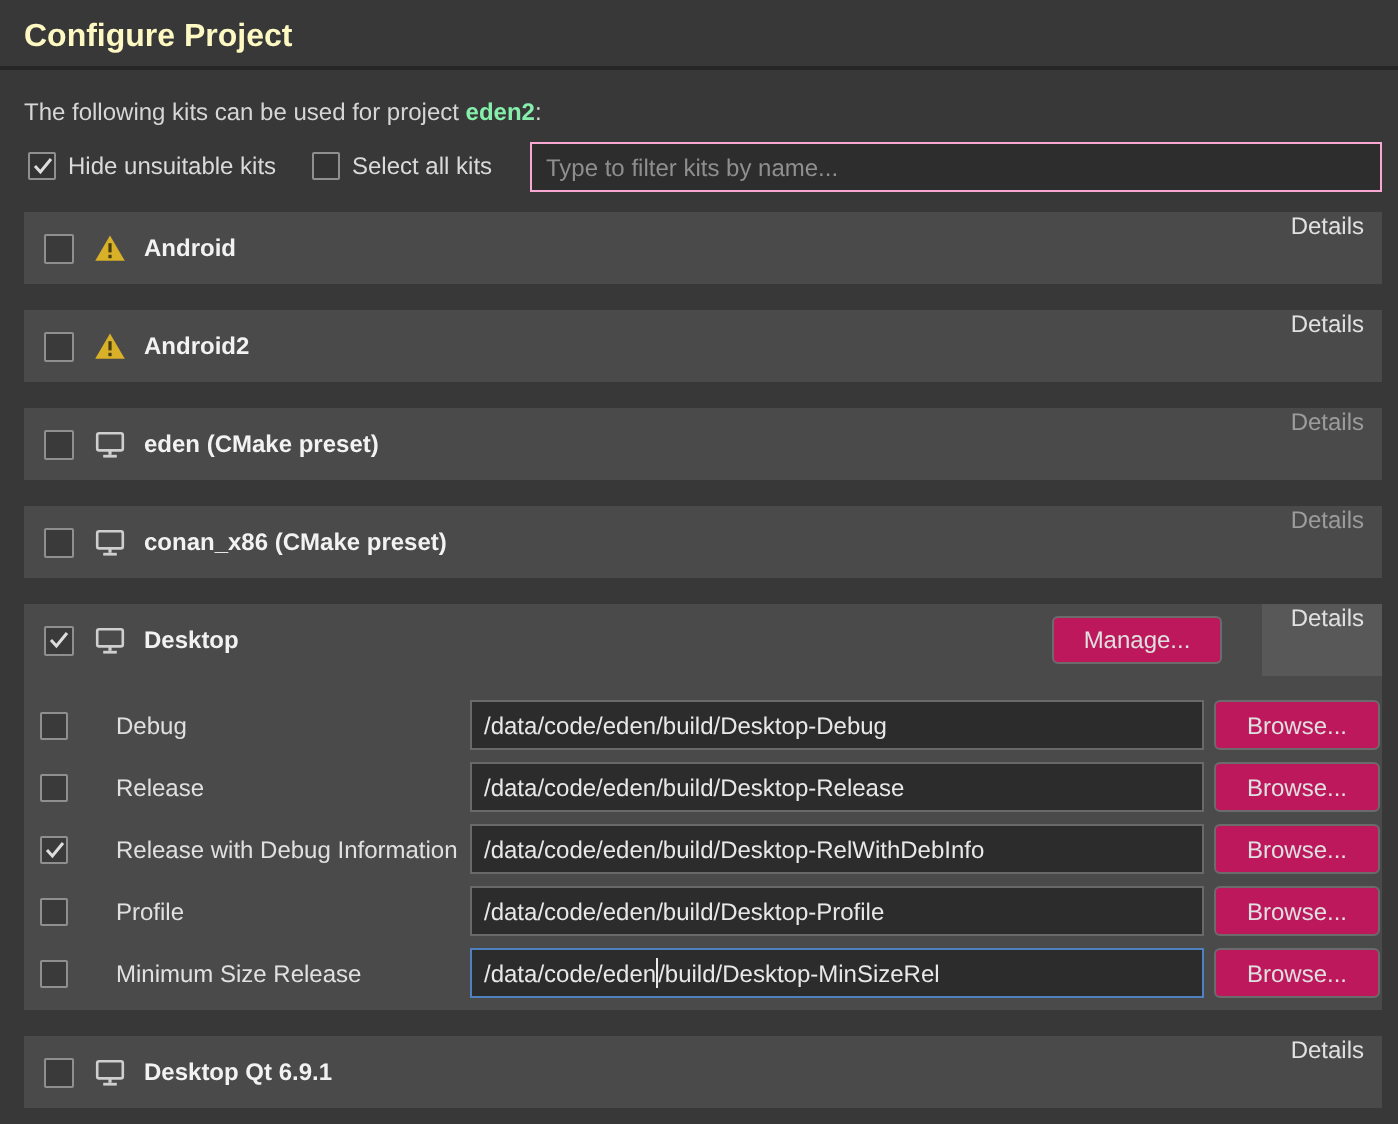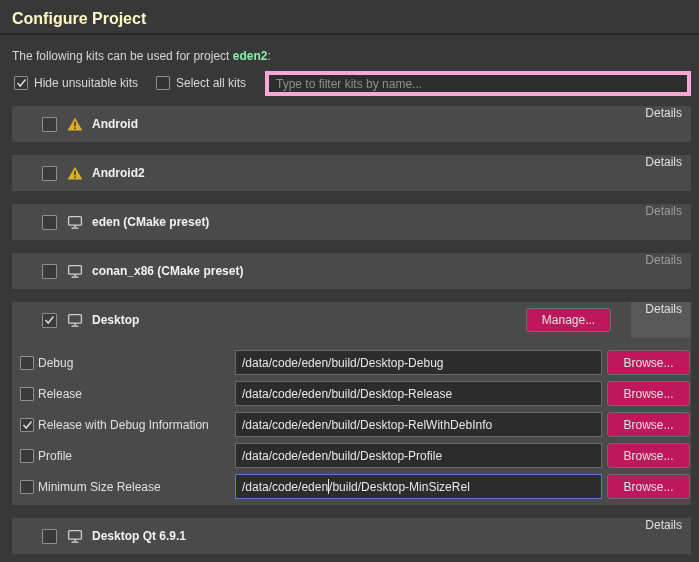--- a/index.html
+++ b/index.html
@@ -31,33 +31,33 @@
   }
   .cb {
     display: inline-flex; align-items: center; justify-content: center;
     width: 14px; height: 14px; background: #333333;
     border: 1px solid #8f8f8f; border-radius: 1px; color: #dedede;
   }
   .cb svg { display: none; }
   .cb.checked svg { display: block; }
   .filter-input {
     position: absolute; left: 265px; top: 71px; width: 426px; height: 25px;
-    background: #2d2d2d; border: 4px solid #f9a8d4; color: #e6e6e6;
+    background: #2d2d2d; border: 1px solid #f9a8d4; color: #e6e6e6;
     font-family: inherit; font-size: 12px; padding: 0 7px; outline: none;
   }
   .filter-input::placeholder { color: #8f8f8f; }
 
   
   .kit {
     position: absolute; left: 12px; width: 679px; height: 36px;
     background: #4a4a4a;
   }
   .kit-header {
     position: absolute; left: 0; top: 0; right: 0; height: 36px;
-    display: flex; align-items: center; padding-left: 10px; margin-left: 20px;
+    display: flex; align-items: center; padding-left: 10px;
   }
   .kit-header .cb { width: 15px; height: 15px; background: #3a3a3a; }
   .kit-icon { display: inline-flex; margin-left: 10px; color: #cfcfcf; }
   .kit-name { margin-left: 9px; font-weight: bold; color: #f2f2f2; }
   .details {
     position: absolute; right: 0; top: 0; height: 36px;
     display: flex; align-items: flex-end; gap: 8px; padding: 0 9px 16px 14px;
     background: transparent; border: none; font-family: inherit;
     font-size: 12px; color: #e0e0e0; cursor: default; flex-direction: column;
   }
@@ -68,21 +68,21 @@
     color: #e0e0e0; font-family: inherit; font-size: 12px; cursor: default;
   }
   .manage-btn {
     position: absolute; right: 80px; top: 6px; width: 85px; height: 24px;
   }
 
   
   .cfg-row { position: absolute; left: 0; right: 0; height: 25px; }
   .cfg-check {
     position: absolute; left: 8px; top: 0; height: 25px;
-    display: flex; align-items: center; gap: 4px; color: #e0e0e0;
+    display: flex; align-items: center; gap: 24px; color: #e0e0e0;
   }
   .cfg-check .cb { background: #3a3a3a; }
   .pathbox {
     position: absolute; left: 223px; top: 0; width: 367px; height: 25px;
     background: #2c2c2c; border: 1px solid #696969; color: #e8e8e8;
     font-family: inherit; font-size: 12px; padding: 0 6px; outline: none;
     display: flex; align-items: center; white-space: pre;
   }
   input.pathbox { display: inline-block; }
   .pathbox.focused { border-color: #4e81bd; }

